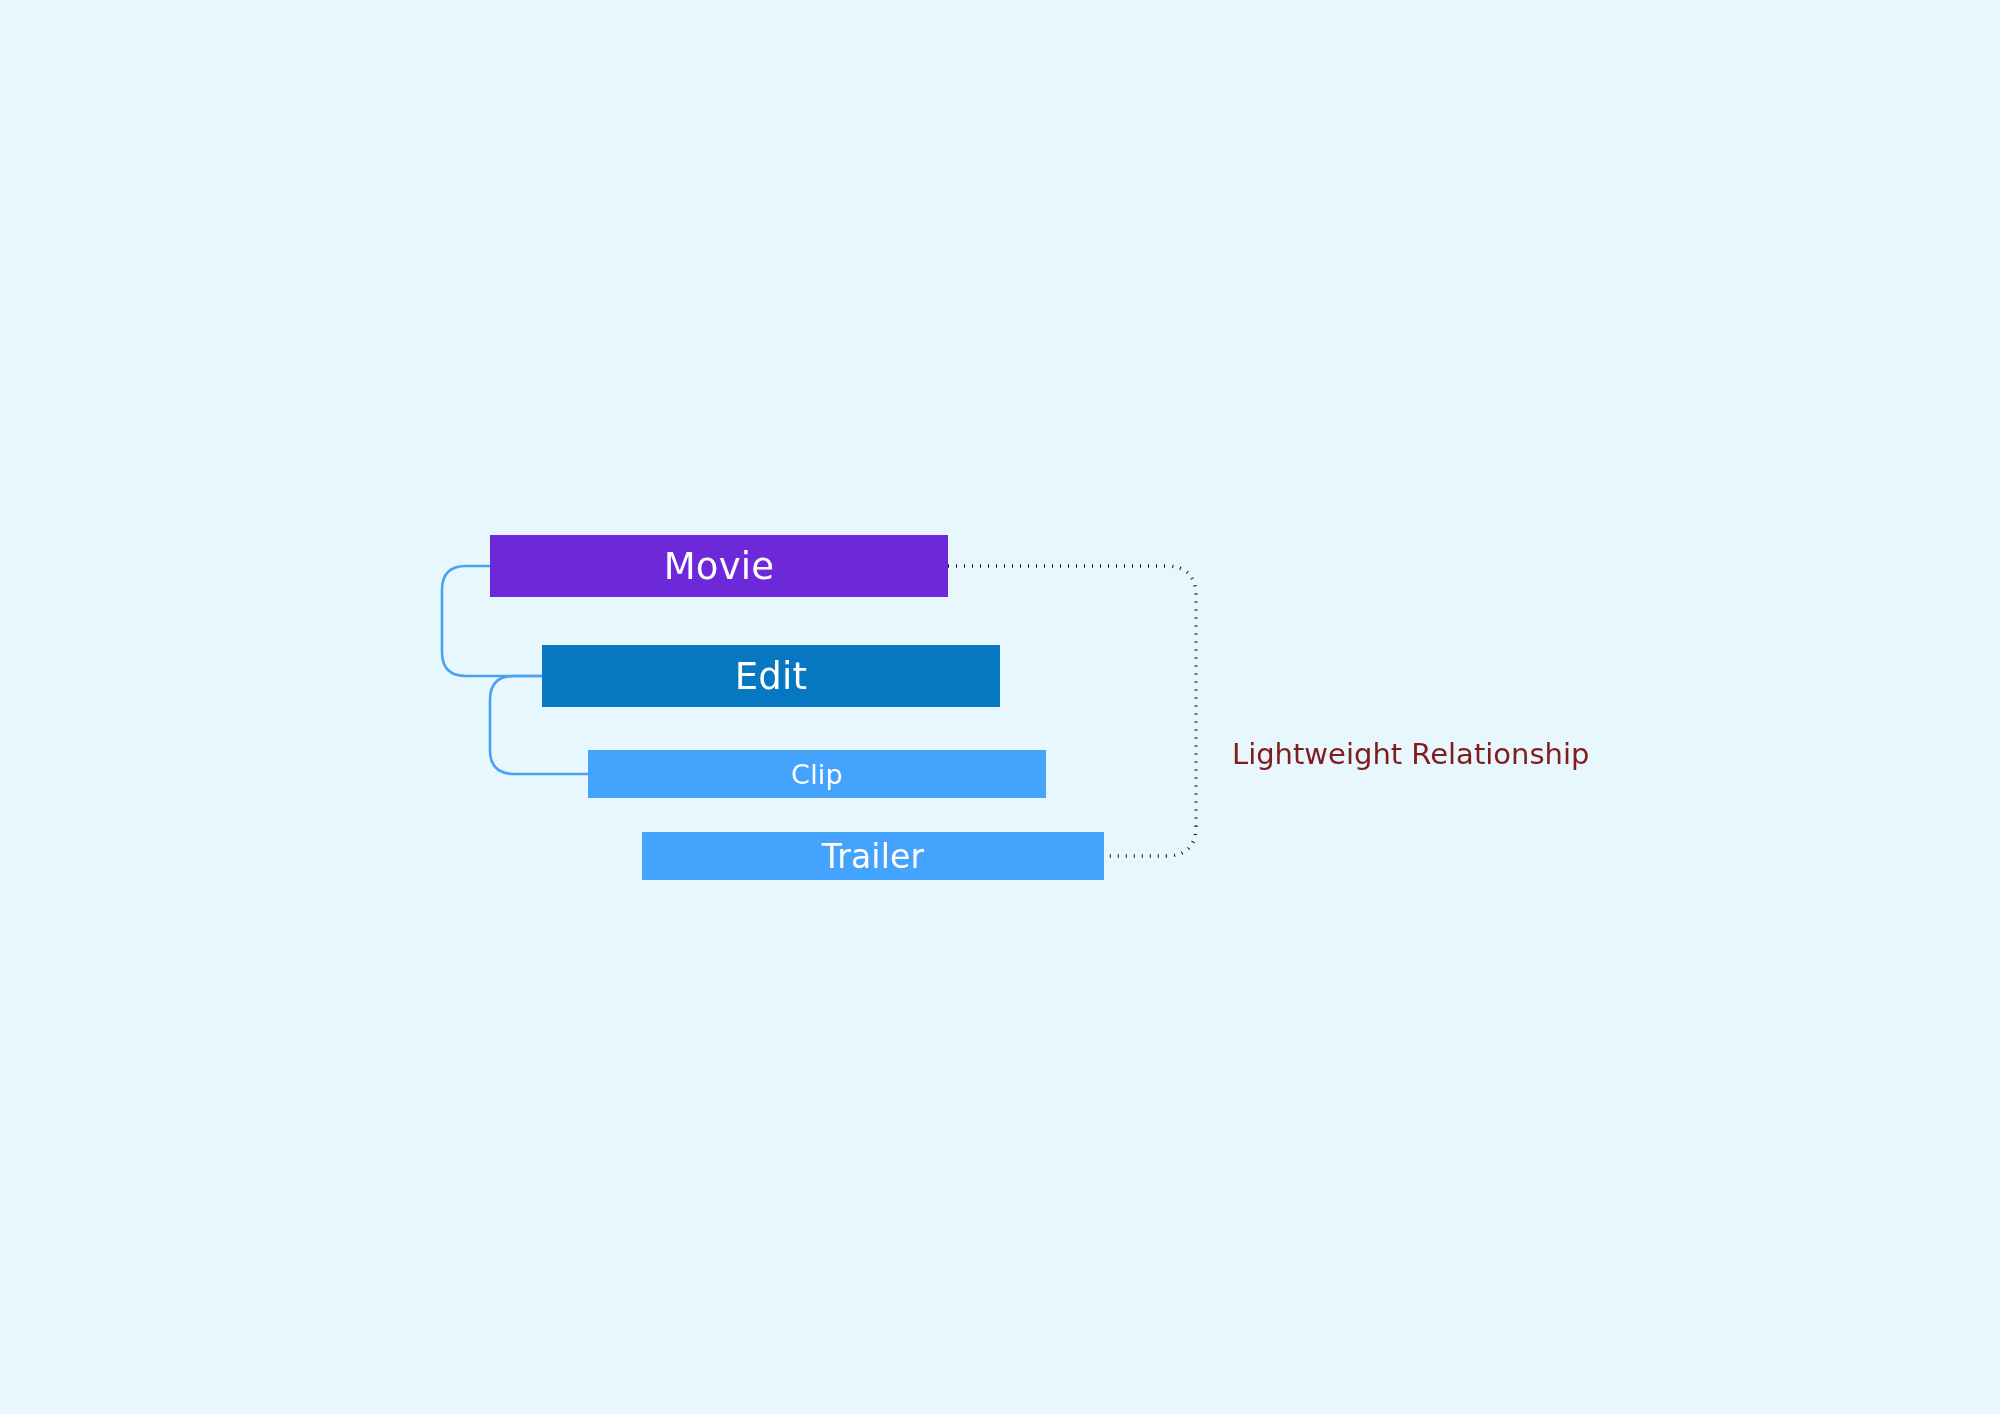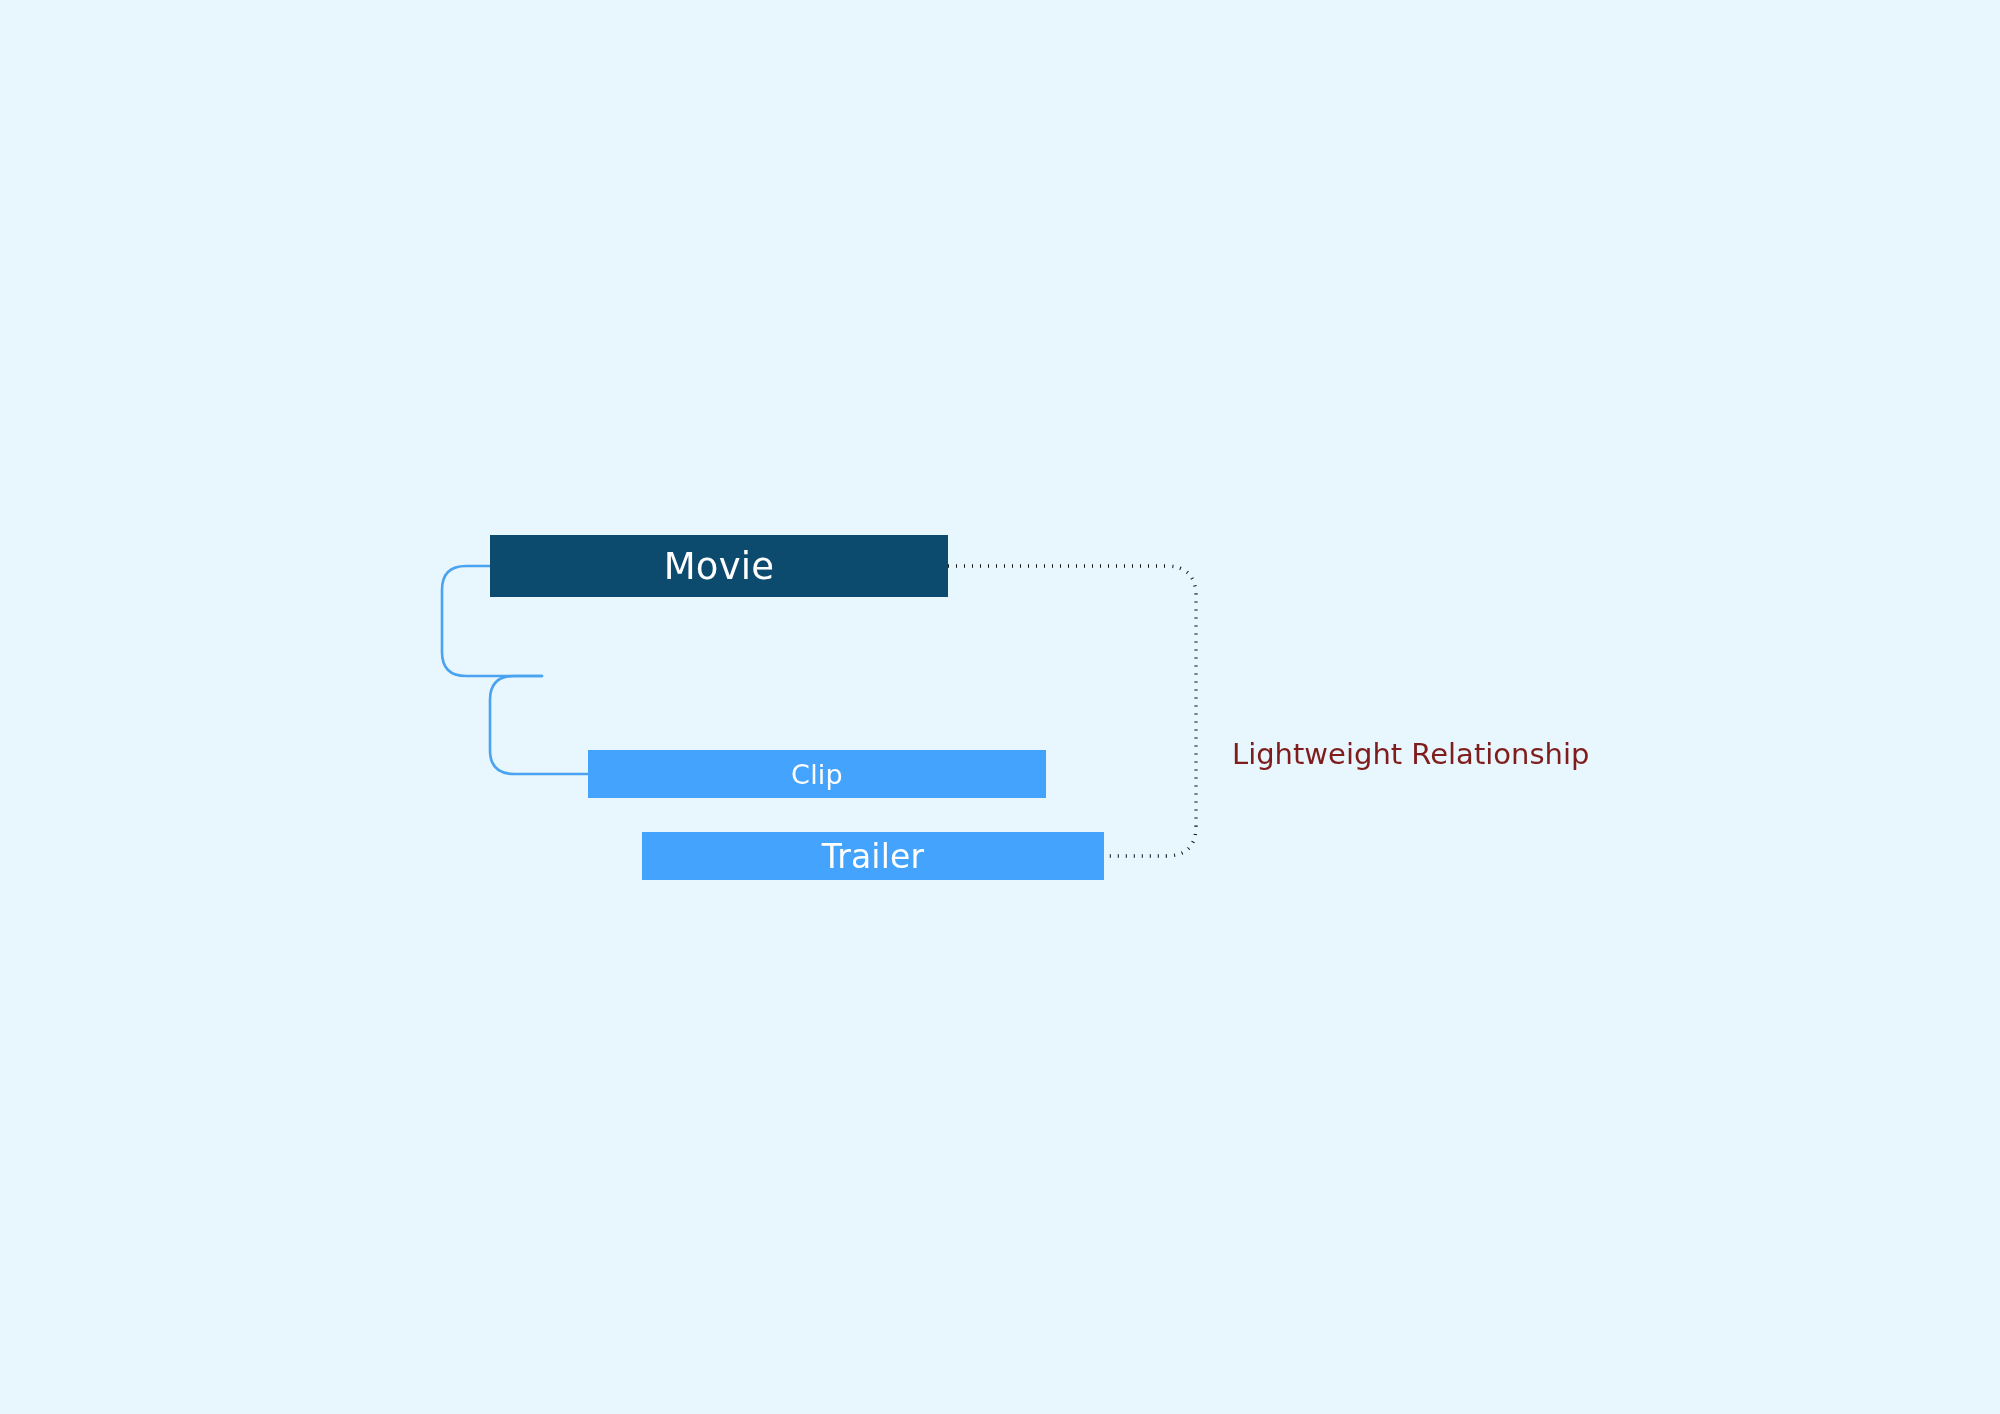--- a/index.html
+++ b/index.html
@@ -56,24 +56,27 @@
 
   <svg id="connector-layer" viewBox="0 0 2000 1414" width="2000" height="1414">
 
     <path id="conn-movie-edit" d="M 490 566 L 466 566 Q 442 566 442 590 L 442 652 Q 442 676 466 676 L 542 676" fill="none" stroke="#4aa3f0" stroke-width="2.6" stroke-linecap="round" stroke-linejoin="round"></path>
 
     <path id="conn-edit-clip" d="M 542 676 L 514 676 Q 490 676 490 700 L 490 750 Q 490 774 514 774 L 588 774" fill="none" stroke="#4aa3f0" stroke-width="2.6" stroke-linecap="round" stroke-linejoin="round"></path>
 
     <path id="conn-movie-trailer" d="M 948 566 L 1166 566 Q 1196 566 1196 596 L 1196 826 Q 1196 856 1166 856 L 1104 856" fill="none" stroke="#111111" stroke-width="3.4" stroke-linecap="butt" stroke-linejoin="round" stroke-dasharray="1 7"></path>
   </svg>
 
-  <div class="bar" id="node-movie" style="left:490px; top:535px; width:458px; height:62px; background:#0c4a6e; font-size:37px;">
+  <div class="bar" id="node-movie" style="left:490px; top:535px; width:458px; height:62px; background:#6d28d9; font-size:37px;">
     <span class="bar-label">Movie</span>
   </div>
 
+  <div class="bar" id="node-edit" style="left:542px; top:645px; width:458px; height:62px; background:#0678c2; font-size:37px;">
+    <span class="bar-label">Edit</span>
+  </div>
 
   <div class="bar" id="node-clip" style="left:588px; top:750px; width:458px; height:48px; background:#44a3fd; font-size:27px;">
     <span class="bar-label">Clip</span>
   </div>
 
   <div class="bar" id="node-trailer" style="left:642px; top:832px; width:462px; height:48px; background:#44a3fd; font-size:33px;">
     <span class="bar-label">Trailer</span>
   </div>
 
   <div class="rel-label" style="left:1232px; top:740px;">Lightweight Relationship</div>

